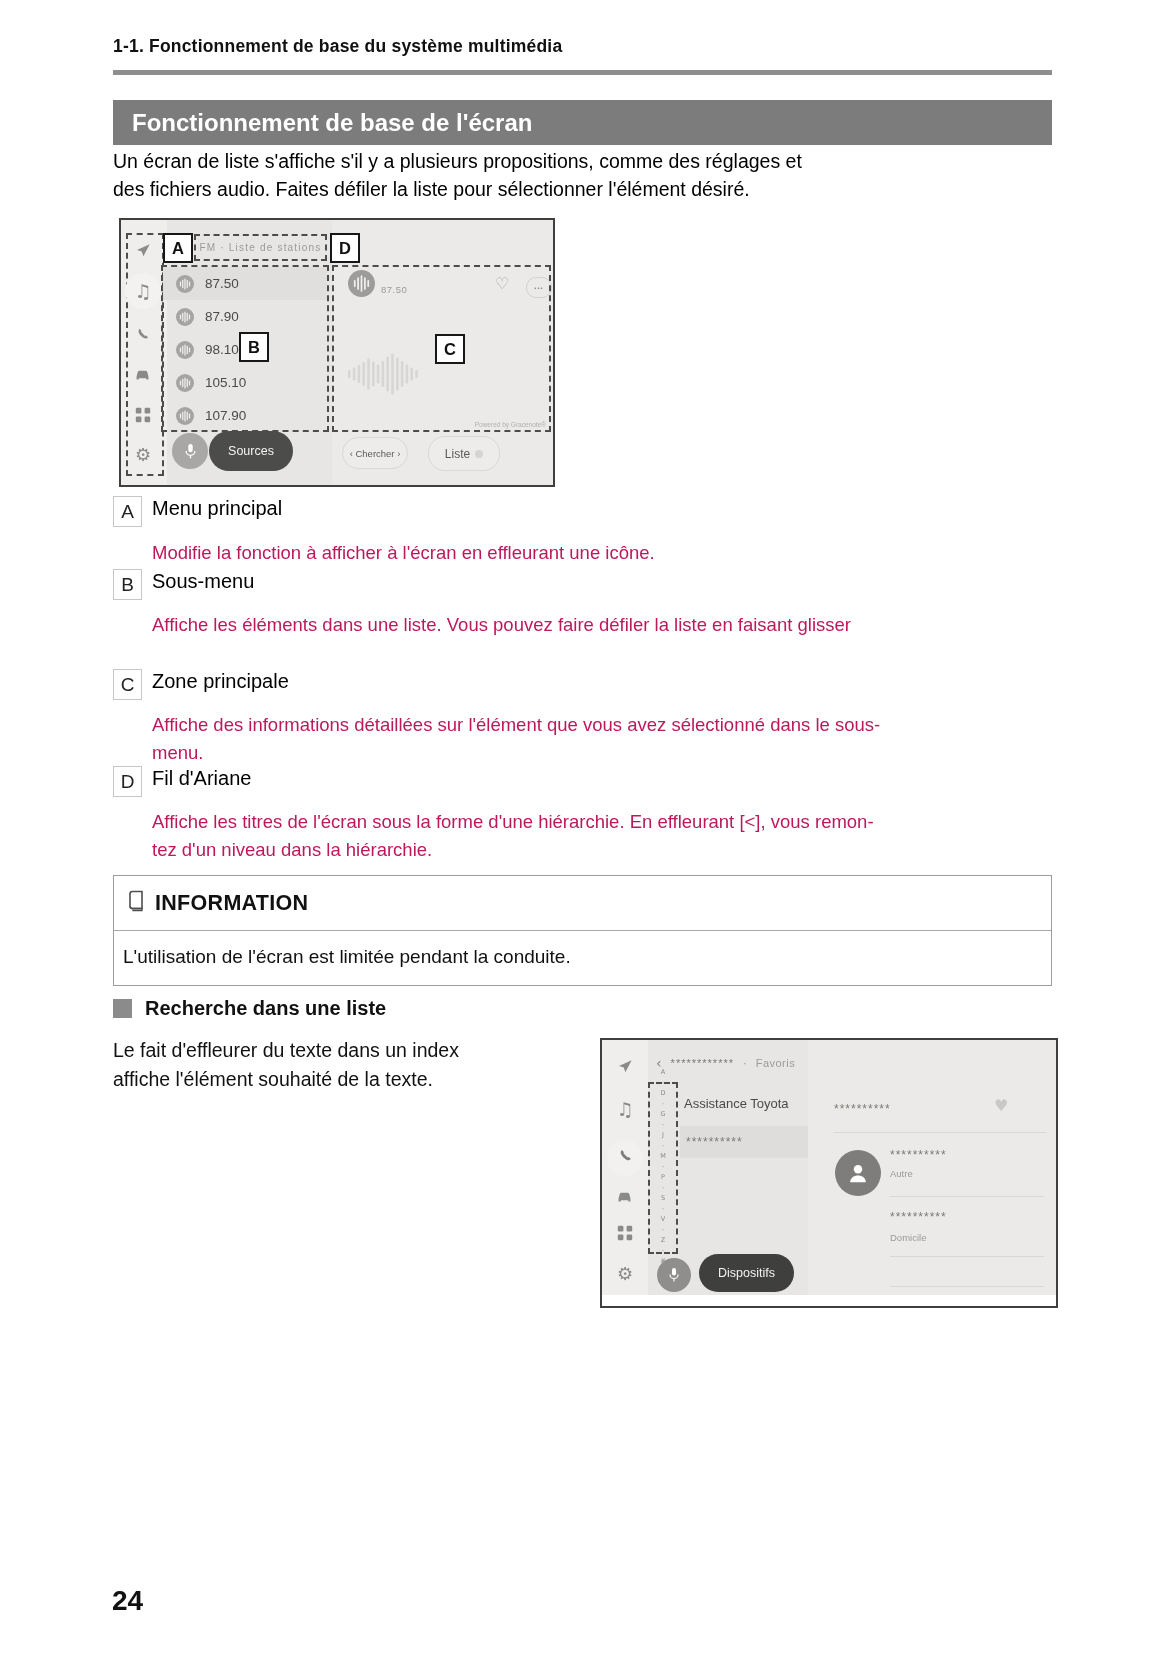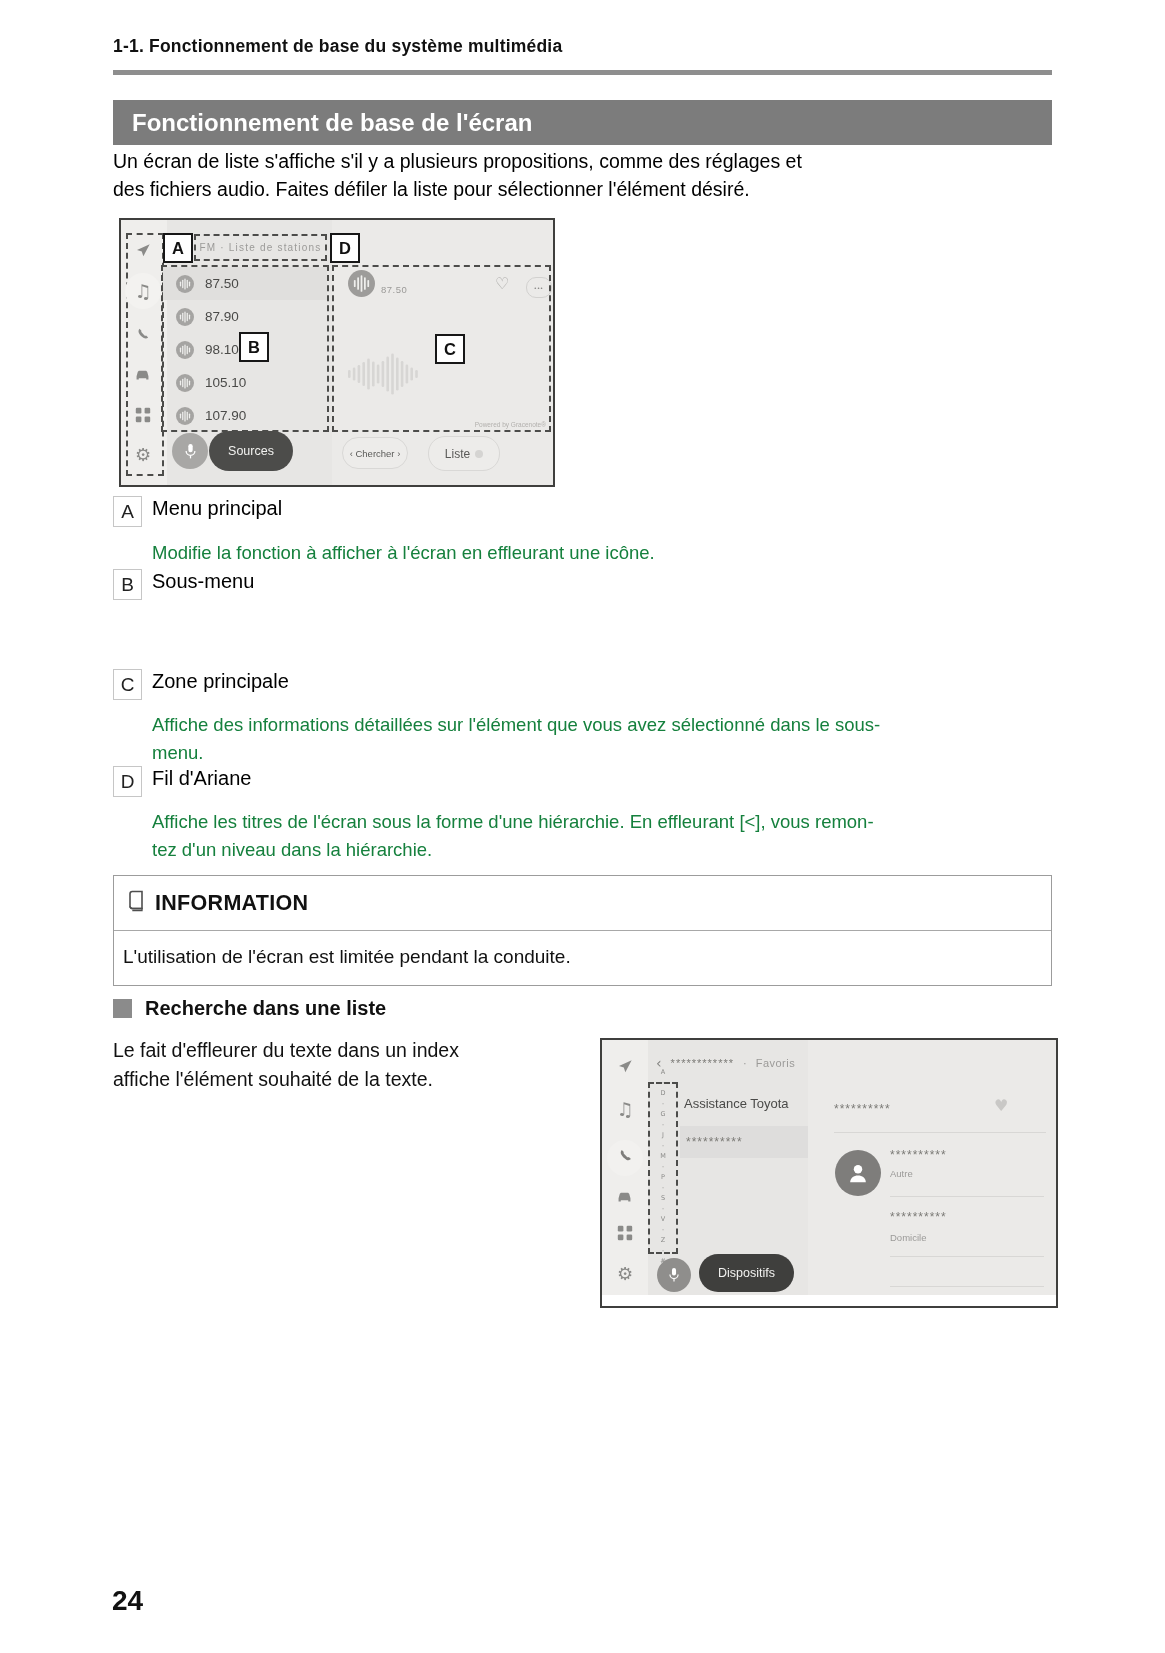--- a/index.html
+++ b/index.html
@@ -34,21 +34,21 @@
   .mic-btn{position:absolute;border-radius:50%;background:#a8a7a5;display:flex;align-items:center;justify-content:center;}
   .station-row{position:absolute;display:flex;align-items:center;gap:11px;padding-left:13px;box-sizing:border-box;
                width:164px;height:33px;font-size:13.5px;color:#4a4a48;}
   .mask{color:#7b7a76;letter-spacing:1px;font-size:13px;}
   .divider{position:absolute;height:1px;background:#d8d7d5;}
 
   
   .callout-key{position:absolute;left:113px;width:27px;height:29px;border:1px solid #c6c6c6;background:#fff;
                display:flex;align-items:center;justify-content:center;font-size:19px;color:#222;}
   .callout-title{position:absolute;left:152px;font-size:20px;color:#000;}
-  .callout-desc{position:absolute;left:152px;font-size:18.5px;line-height:28px;color:#15803d;}
+  .callout-desc{position:absolute;left:152px;font-size:18.5px;line-height:28px;color:#be185d;}
 
   
   .info-box{position:absolute;left:113px;top:875px;width:939px;border:1.5px solid #9c9c9c;background:#fff;box-sizing:border-box;}
   .info-head{height:54px;border-bottom:1px solid #a8a8a8;display:flex;align-items:center;gap:10px;padding-left:13px;}
   .info-title{font-size:21.5px;font-weight:bold;letter-spacing:.3px;}
   .info-body{padding:15px 12px 17px 9px;font-size:19px;}
 
   
   .search-head{position:absolute;left:113px;top:997px;display:flex;align-items:center;gap:13px;}
   .square-bullet{width:19px;height:19px;background:#8b8b8b;}
@@ -236,20 +236,21 @@
 
 <div class="callout-key" style="top:496px;">A</div>
 <div class="callout-title nw" style="top:497px;">Menu principal</div>
 <div class="callout-desc" style="top:539px;">
   <div class="nw">Modifie la fonction à afficher à l'écran en effleurant une icône.</div>
 </div>
 
 <div class="callout-key" style="top:569px;">B</div>
 <div class="callout-title nw" style="top:570px;">Sous-menu</div>
 <div class="callout-desc" style="top:611px;">
+  <div class="nw">Affiche les éléments dans une liste. Vous pouvez faire défiler la liste en faisant glisser</div>
 </div>
 
 <div class="callout-key" style="top:669px;">C</div>
 <div class="callout-title nw" style="top:670px;">Zone principale</div>
 <div class="callout-desc" style="top:711px;">
   <div class="nw">Affiche des informations détaillées sur l'élément que vous avez sélectionné dans le sous-</div>
   <div class="nw">menu.</div>
 </div>
 
 <div class="callout-key" style="top:766px;">D</div>

